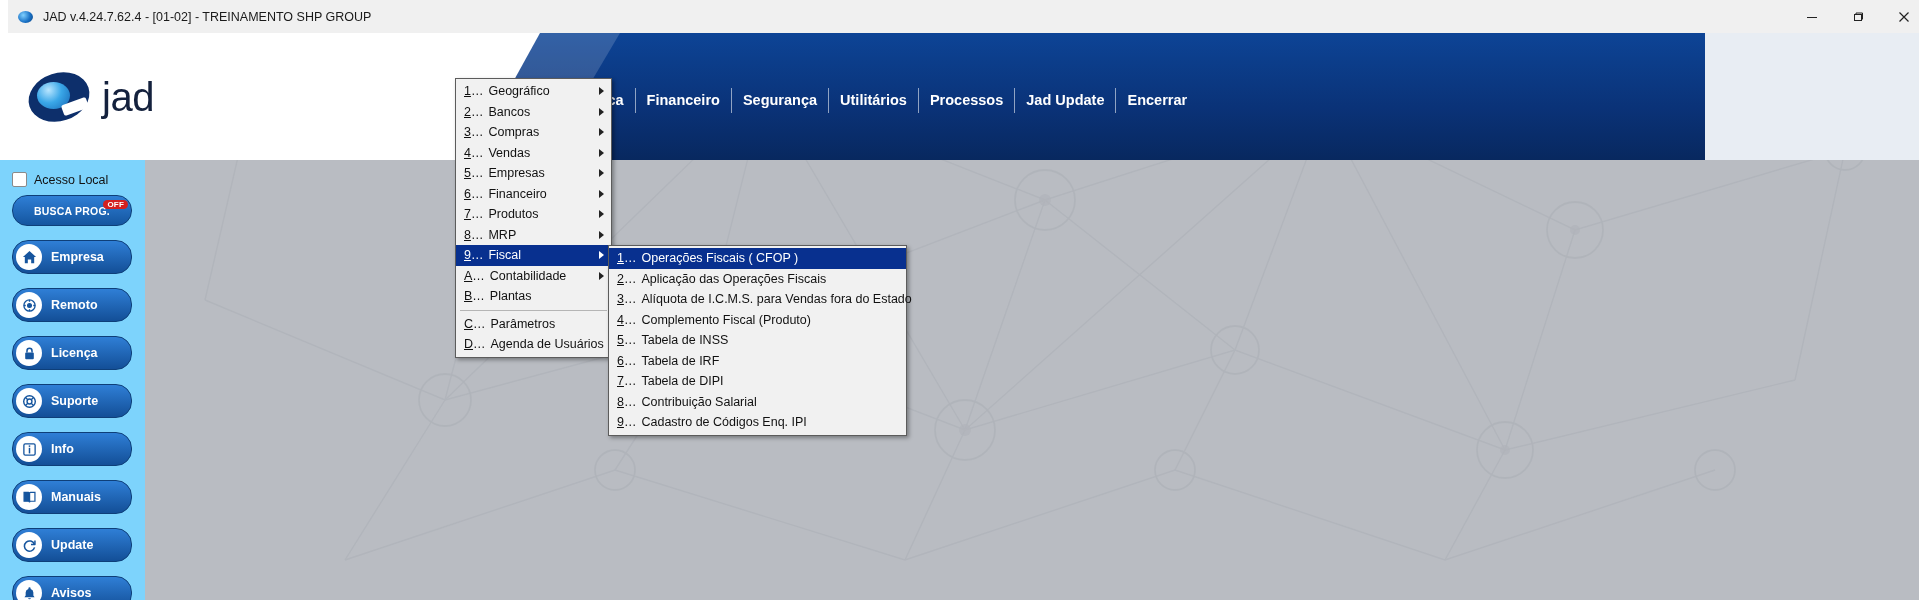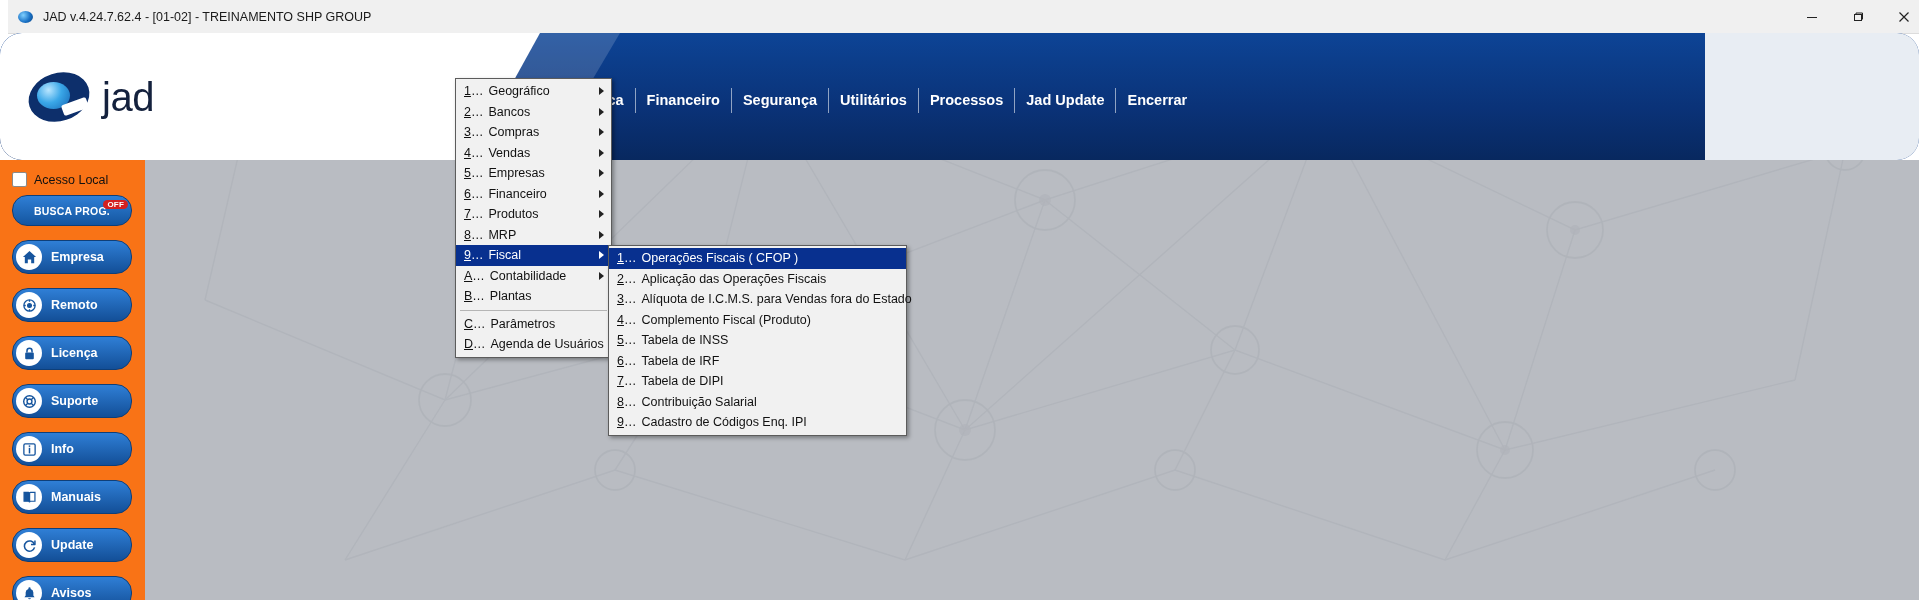--- a/index.html
+++ b/index.html
@@ -55,21 +55,20 @@
   .winbtn svg { display: block; }
 
   
   .header {
     position: absolute;
     left: 0; top: 33px;
     width: 1919px;
     height: 127px;
     background: #0b3a86;
     overflow: hidden;
-    border-radius: 22px;
   }
   .header .bg-right {
     position: absolute;
     right: 0; top: 0;
     width: 220px; height: 127px;
     background: #e8edf3;
   }
   .header .blue-band {
     position: absolute;
     left: 0; top: 0;
@@ -158,21 +157,21 @@
     color: #0b3a86;
     border-left: none;
   }
 
   
   .sidebar {
     position: absolute;
     left: 0; top: 160px;
     width: 145px;
     height: 440px;
-    background: #f97316;
+    background: #7dd3fc;
     border-right: 3px solid #000000;
   }
   .acesso-local {
     display: flex;
     align-items: center;
     margin: 12px 0 8px 12px;
     font-size: 12.5px;
     color: #111;
   }
   .acesso-local .cb {

